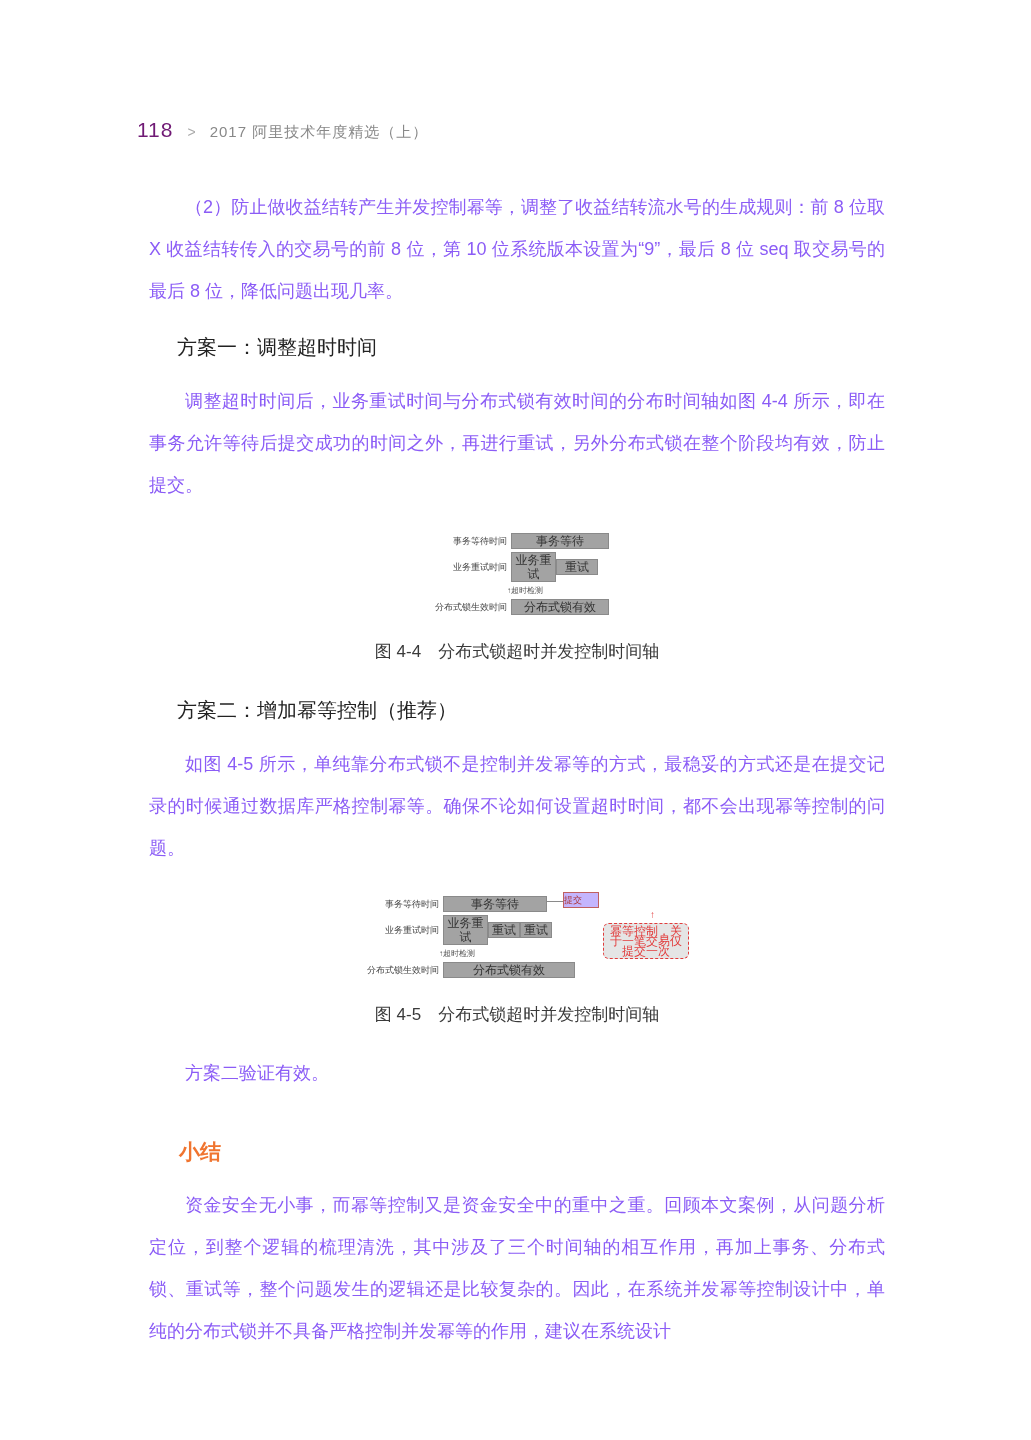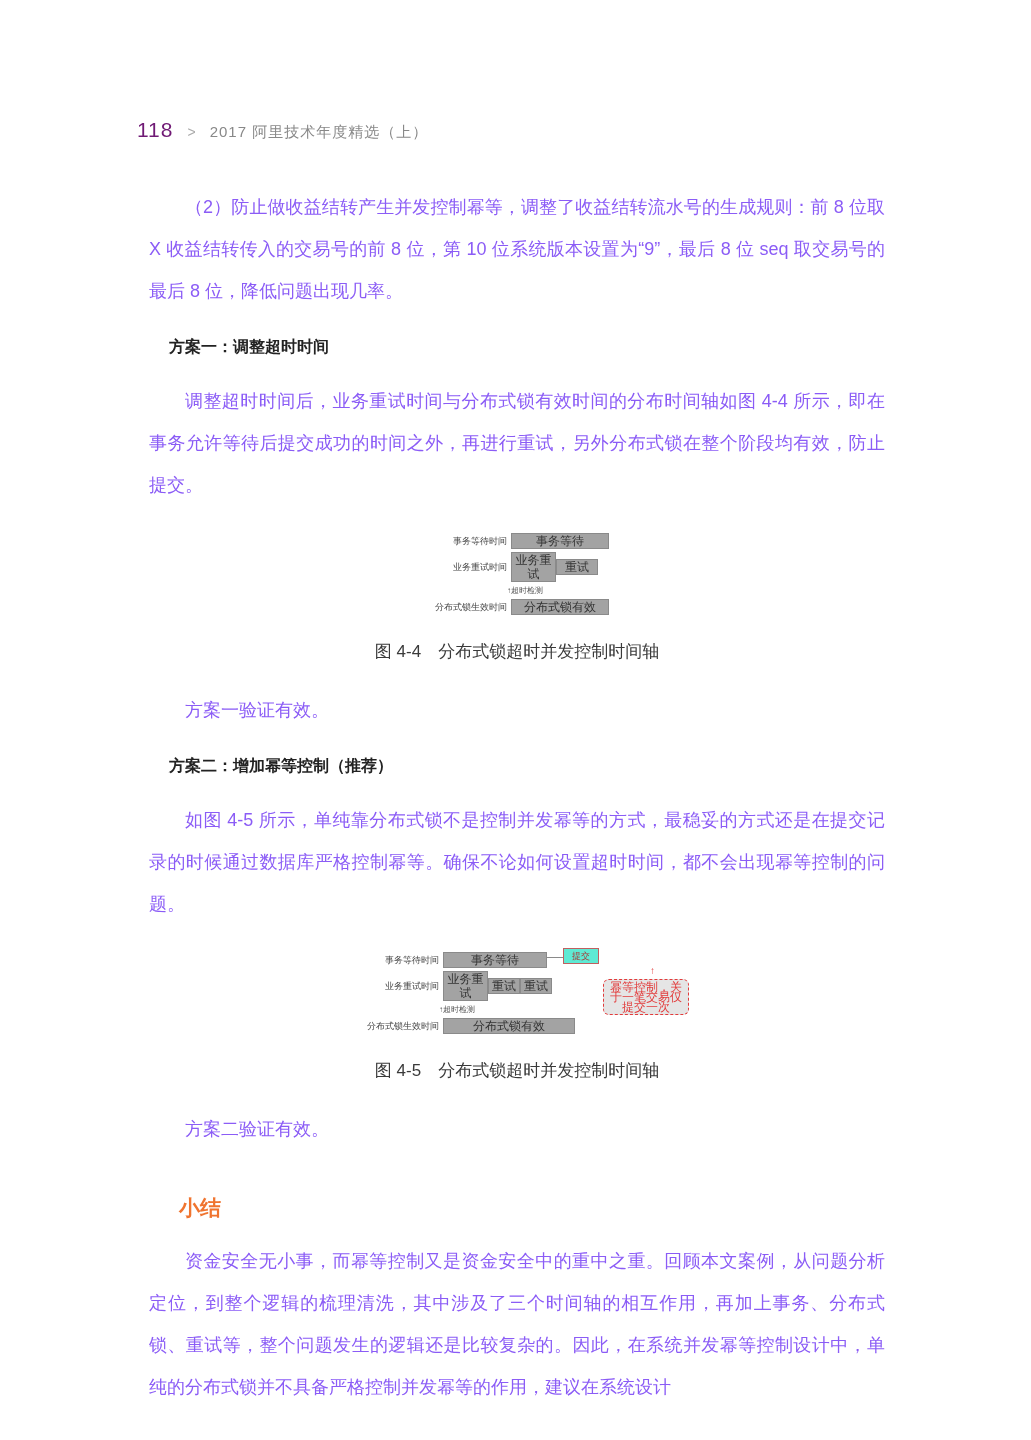--- a/index.html
+++ b/index.html
@@ -29,23 +29,23 @@
 
   p.body {
     font-size: 18px;
     line-height: 42px;
     text-align: justify;
     text-indent: 2em;
     margin: 12px;
     color: #8b5cf6;
   }
   .h-bold {
-    font-size: 16px;
+    font-size: 20px;
     line-height: 42px;
-    font-weight: bold;
+    font-weight: normal;
     color: #222;
     margin: 14px 0 4px;
     text-indent: 2em;
   }
   .fig-wrap { text-align: center; margin: 24px 0 0; }
   .caption {
     text-align: center;
     font-size: 17px;
     color: #3a3a3a;
     margin: 22px 0 26px;
@@ -98,26 +98,26 @@
   .connector {
     flex: none;
     width: 16px;
     height: 0;
     border-top: 1px solid #8a8a8a;
     margin-top: -6px;
   }
   .submit-box {
     flex: none;
     border: 1px solid #c06060;
-    background: #5eead4;
+    background: #c4b5fd;
     color: #a33;
     font-size: 9px;
     line-height: 14px;
     width: 34px;
-    text-align: center;
+    text-align: left;
     margin-top: -8px;
   }
   .red-note {
     position: absolute;
     right: -8px;
     top: 30px;
     width: 78px;
     border: 1px dashed #e23b3b;
     border-radius: 6px;
     color: #e23b3b;
@@ -172,21 +172,20 @@
         </div>
         <div class="drow">
           <span class="dlabel">分布式锁生效时间</span>
           <span class="dbox w96">分布式锁有效</span>
         </div>
       </div>
     </div>
 
     <div class="caption">图 4-4　分布式锁超时并发控制时间轴</div>
 
-    <p class="body">方案一验证有效。</p>
 
     <div class="h-bold">方案二：增加幂等控制（推荐）</div>
 
     <p class="body">如图 4-5 所示，单纯靠分布式锁不是控制并发幂等的方式，最稳妥的方式还是在提交记录的时候通过数据库严格控制幂等。确保不论如何设置超时时间，都不会出现幂等控制的问题。</p>
 
     <div class="fig-wrap">
       <div class="diagram dg45">
         <div class="drow">
           <span class="dlabel">事务等待时间</span>
           <span class="dbox w110">事务等待</span>

